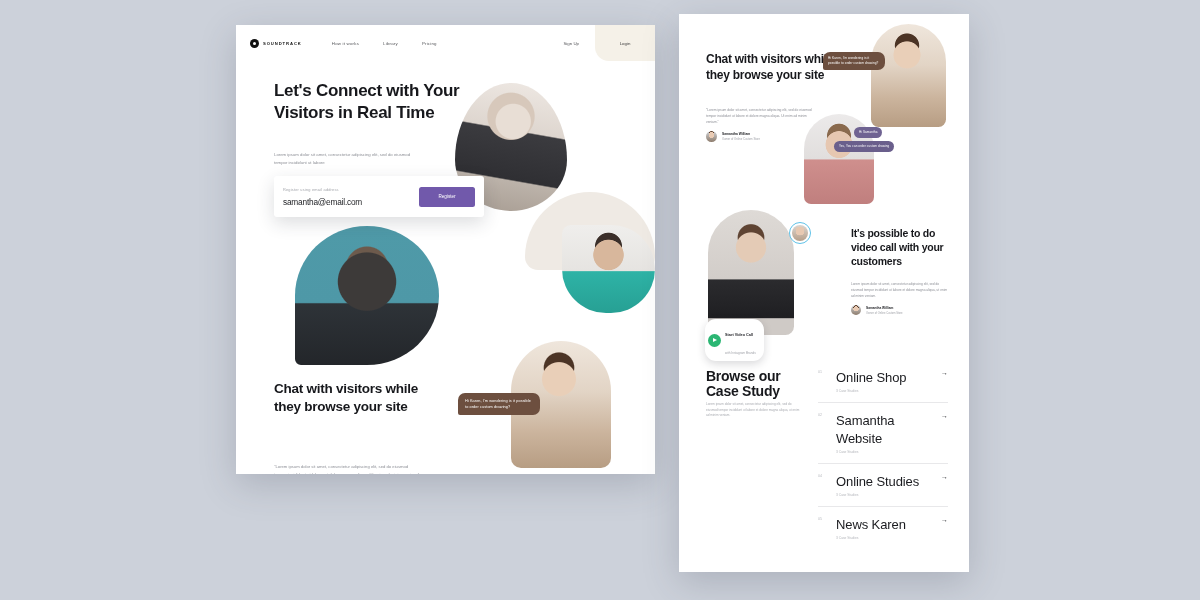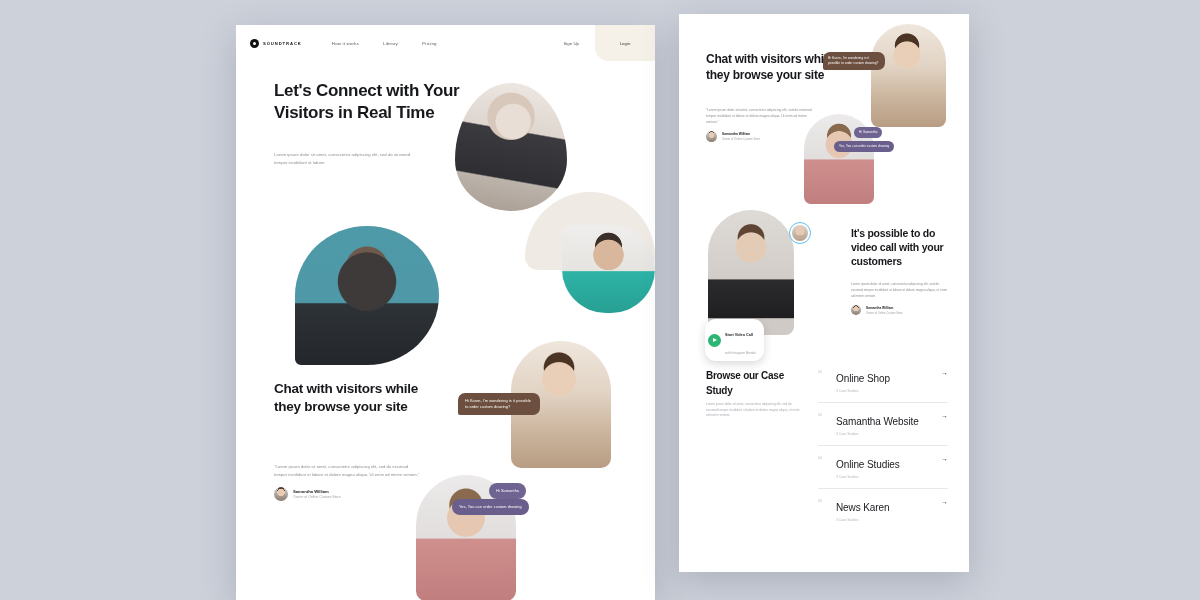--- a/index.html
+++ b/index.html
@@ -10,21 +10,21 @@
     overflow: hidden;
   }
   .stage { position: relative; width: 1200px; height: 600px; }
 
   
   .sheet {
     position: absolute; background: #ffffff;
     box-shadow: 0 10px 34px rgba(60,66,80,.22);
     overflow: hidden;
   }
-  #sheet-left  { left: 236px; top: 25px;  width: 419px; height: 576px; }
+  #sheet-left  { left: 236px; top: 25px;  width: 419px; height: 449px; }
   #sheet-right { left: 679px; top: 14px;  width: 290px; height: 558px; }
 
   
   .nav { position: absolute; left: 0; top: 0; width: 100%; height: 36px; }
   .nav-inner { display: flex; align-items: center; height: 36px; padding-left: 14px; }
   .brand { display: flex; align-items: center; gap: 4px; }
   .brand-dot {
     width: 9px; height: 9px; border-radius: 50%; background: #111;
     display: flex; align-items: center; justify-content: center;
   }
@@ -163,21 +163,21 @@
 
   
   .cs-list { position: absolute; left: 818px; top: 360px; width: 130px; }
   .cs-row {
     display: flex; align-items: flex-start; padding: 8px 0 9px;
     border-bottom: .6px solid #e8e8ea;
   }
   .cs-row:last-child { border-bottom: none; }
   .cs-num { font-size: 3.6px; color: #b9bbc0; width: 18px; padding-top: 2px; flex: none; }
   .cs-mid { flex: 1; }
-  .cs-title { font-size: 10px; color: #1a1b1f; letter-spacing: -.1px; }
+  .cs-title { font-size: 13px; color: #1a1b1f; letter-spacing: -.1px; }
   .cs-sub { font-size: 3.3px; color: #b4b6bb; margin-top: 3px; }
   .cs-arrow { font-size: 7px; color: #2a2b2f; padding-top: 1px; }
 </style>
 </head>
 <body>
 
 <div class="stage">
 
   <div class="sheet" id="sheet-left">
 
@@ -211,20 +211,27 @@
       <div class="photo ph-teal"></div>
     </div>
     <div class="blob arch-flip" style="left:326px;top:200px;width:93px;height:88px;">
       <div class="photo ph-teal-shirt"></div>
     </div>
     <div class="dots" style="left:12px;top:188px;"></div>
 
     <h1 class="hero-h1">Let's Connect with Your Visitors in Real Time</h1>
     <p class="hero-p">Lorem ipsum dolor sit amet, consectetur adipiscing elit, sed do eiusmod tempor incididunt ut labore</p>
 
+    <div class="reg-card">
+      <div class="reg-left">
+        <div class="reg-label">Register using email address</div>
+        <div class="reg-value" title="Enter your email address">samantha@email.com</div>
+      </div>
+      <button class="reg-btn">Register</button>
+    </div>
 
     <h2 class="sec-h2" style="left:38px;top:355px;width:170px;">Chat with visitors while they browse your site</h2>
 
     <div class="quote-block" style="left:38px;top:438px;">
       <div class="quote-text">"Lorem ipsum dolor sit amet, consectetur adipiscing elit, sed do eiusmod tempor incididunt ut labore et dolore magna aliqua. Ut enim ad minim veniam."</div>
       <div class="author">
         <div class="avatar"></div>
         <div>
           <div class="author-name">Samantha William</div>
           <div class="author-role">Owner of Online Custom Store</div>
@@ -292,21 +299,21 @@
       <div class="quote-text" style="width:100px;font-size:3.2px;line-height:5.8px;">Lorem ipsum dolor sit amet, consectetur adipiscing elit, sed do eiusmod tempor incididunt ut labore et dolore magna aliqua, ut enim ad minim veniam.</div>
       <div class="author" style="margin-top:6px;">
         <div class="avatar" style="width:10px;height:10px;"></div>
         <div>
           <div class="author-name" style="font-size:3.2px;">Samantha William</div>
           <div class="author-role" style="font-size:2.7px;">Owner of Online Custom Store</div>
         </div>
       </div>
     </div>
 
-    <h2 class="sec-h2" style="left:27px;top:355px;width:90px;font-size:10px;line-height:14.5px;">Browse our Case Study</h2>
+    <h2 class="sec-h2" style="left:27px;top:355px;width:90px;font-size:14px;line-height:14.5px;">Browse our Case Study</h2>
     <div style="position:absolute;left:27px;top:388px;width:95px;font-size:3.1px;line-height:5.6px;color:#a9abb1;">Lorem ipsum dolor sit amet, consectetur adipiscing elit, sed do eiusmod tempor incididunt ut labore et dolore magna aliqua, ut enim ad minim veniam.</div>
   </div>
 
   <div class="cs-list">
     <div class="cs-row">
       <span class="cs-num">01</span>
       <span class="cs-mid">
         <span class="cs-title">Online Shop</span>
         <div class="cs-sub">3 Case Studies</div>
       </span>

